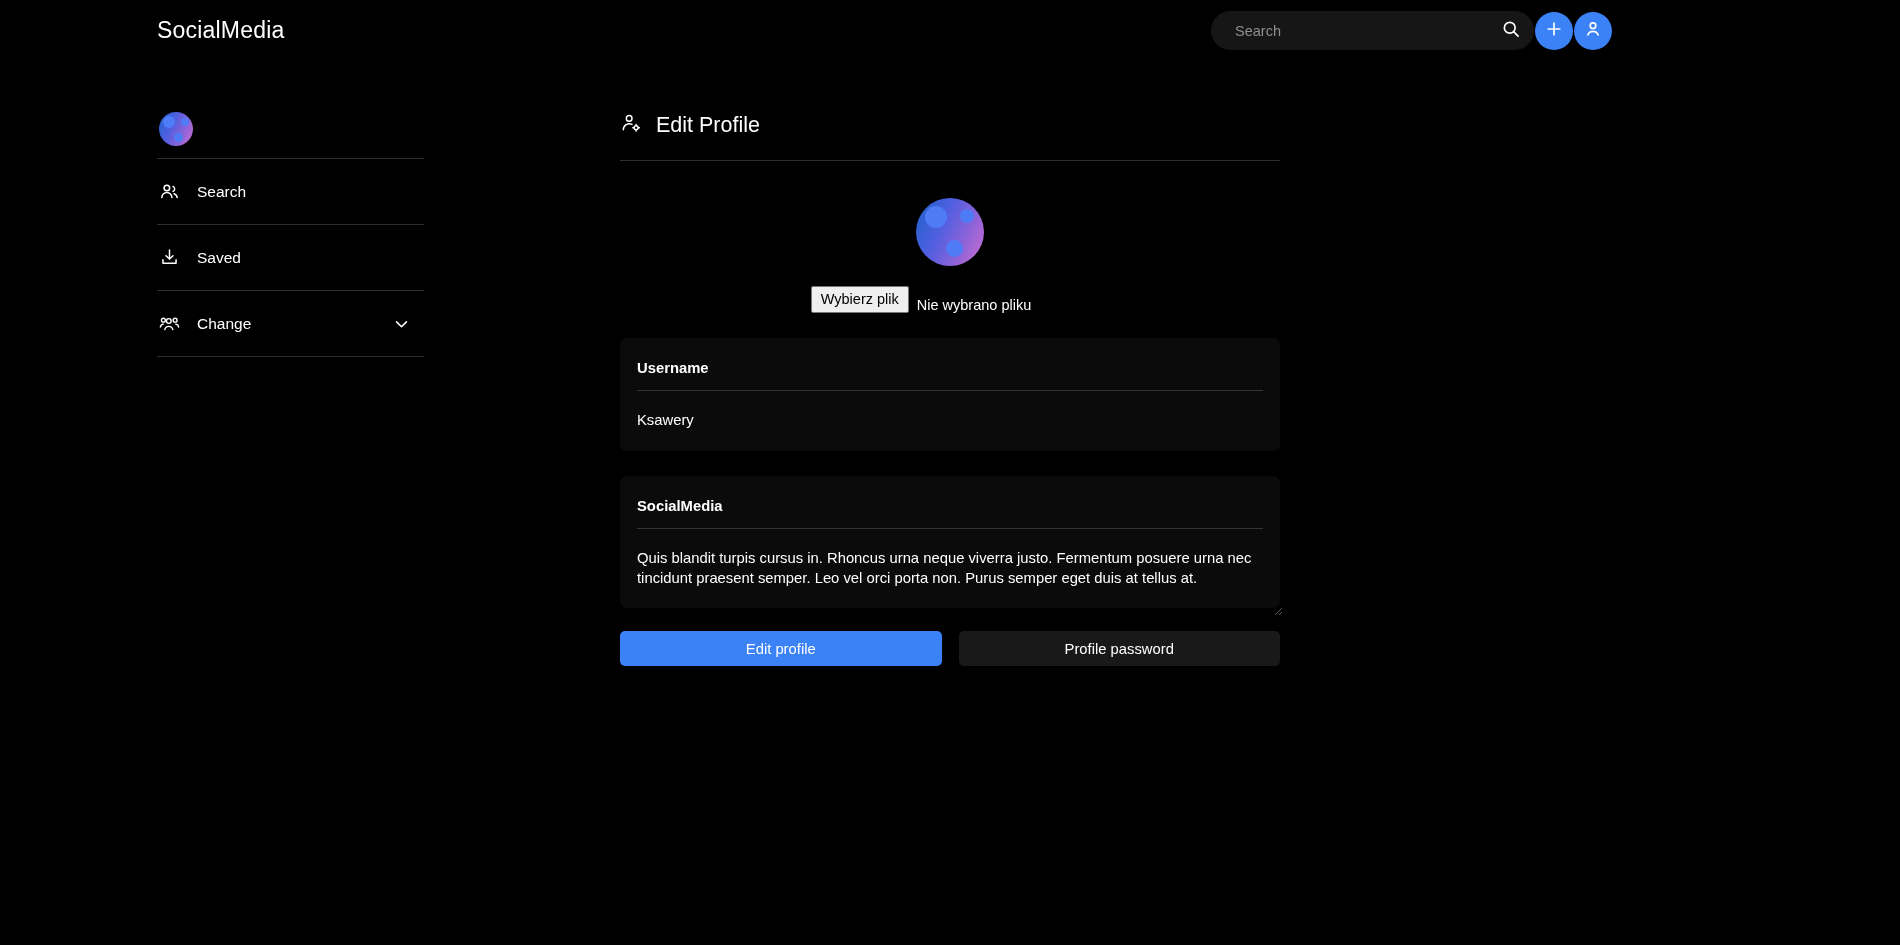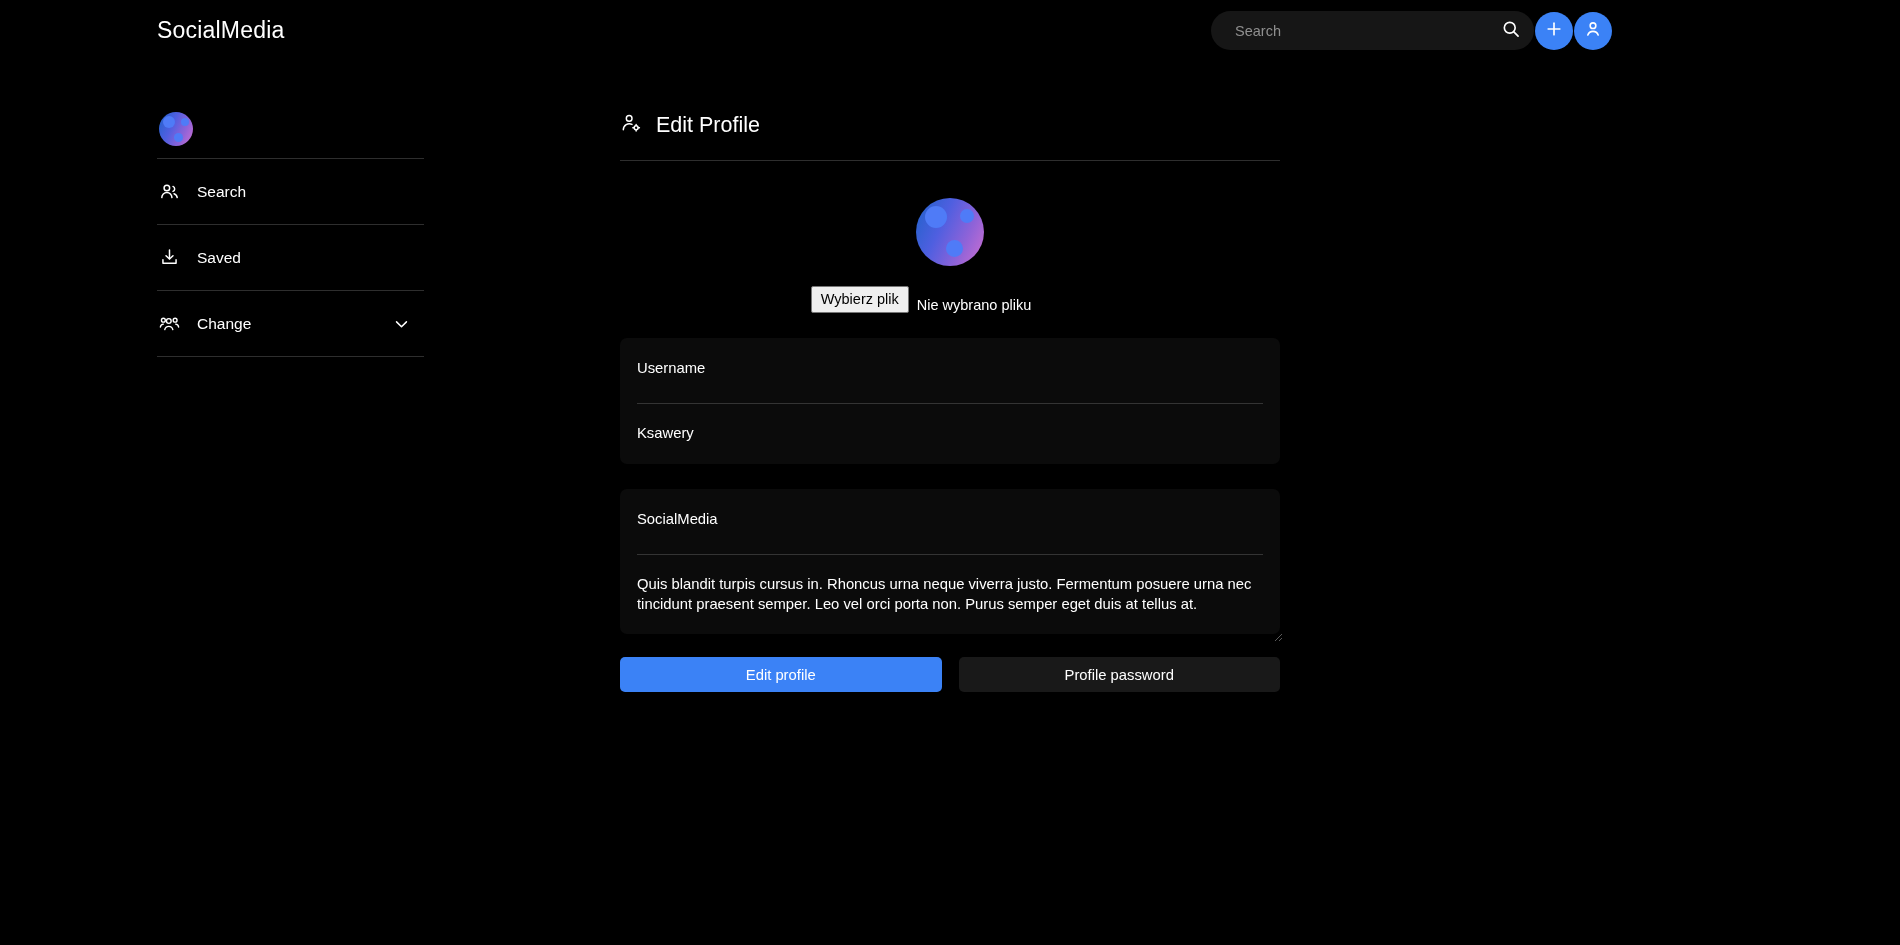--- a/index.html
+++ b/index.html
@@ -213,23 +213,23 @@
   }
 
   .card {
     background: #0b0b0b;
     border-radius: 7px;
     padding: 22px 17px 20px 17px;
     margin-top: 25px;
   }
   .card-label {
     font-size: 14.8px;
-    font-weight: normal;
-    color: #ffffff;
-    padding-bottom: 27px;
+    font-weight: bold;
+    color: #ffffff;
+    padding-bottom: 14px;
     border-bottom: 1px solid #343434;
   }
   .card-value {
     font-size: 14.8px;
     color: #ffffff;
     padding-top: 19px;
     line-height: 1.38;
   }
   .card-desc { min-height: 108px; position: relative; }
   .resize-handle {

